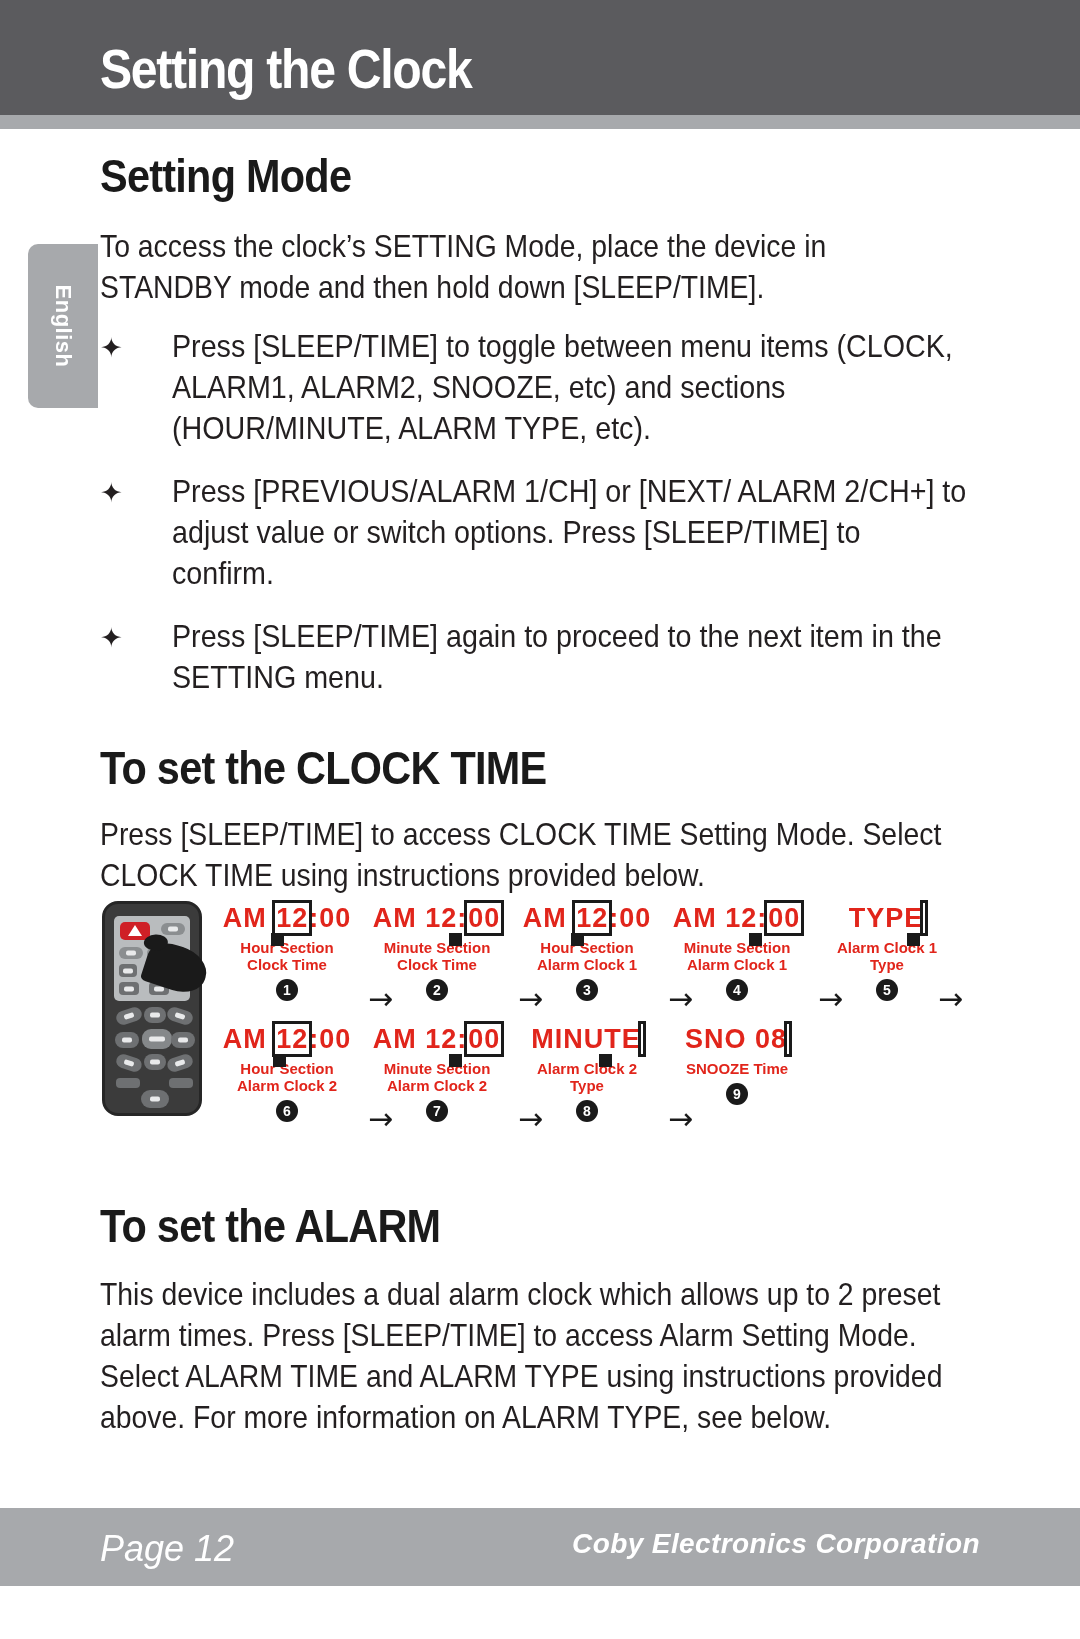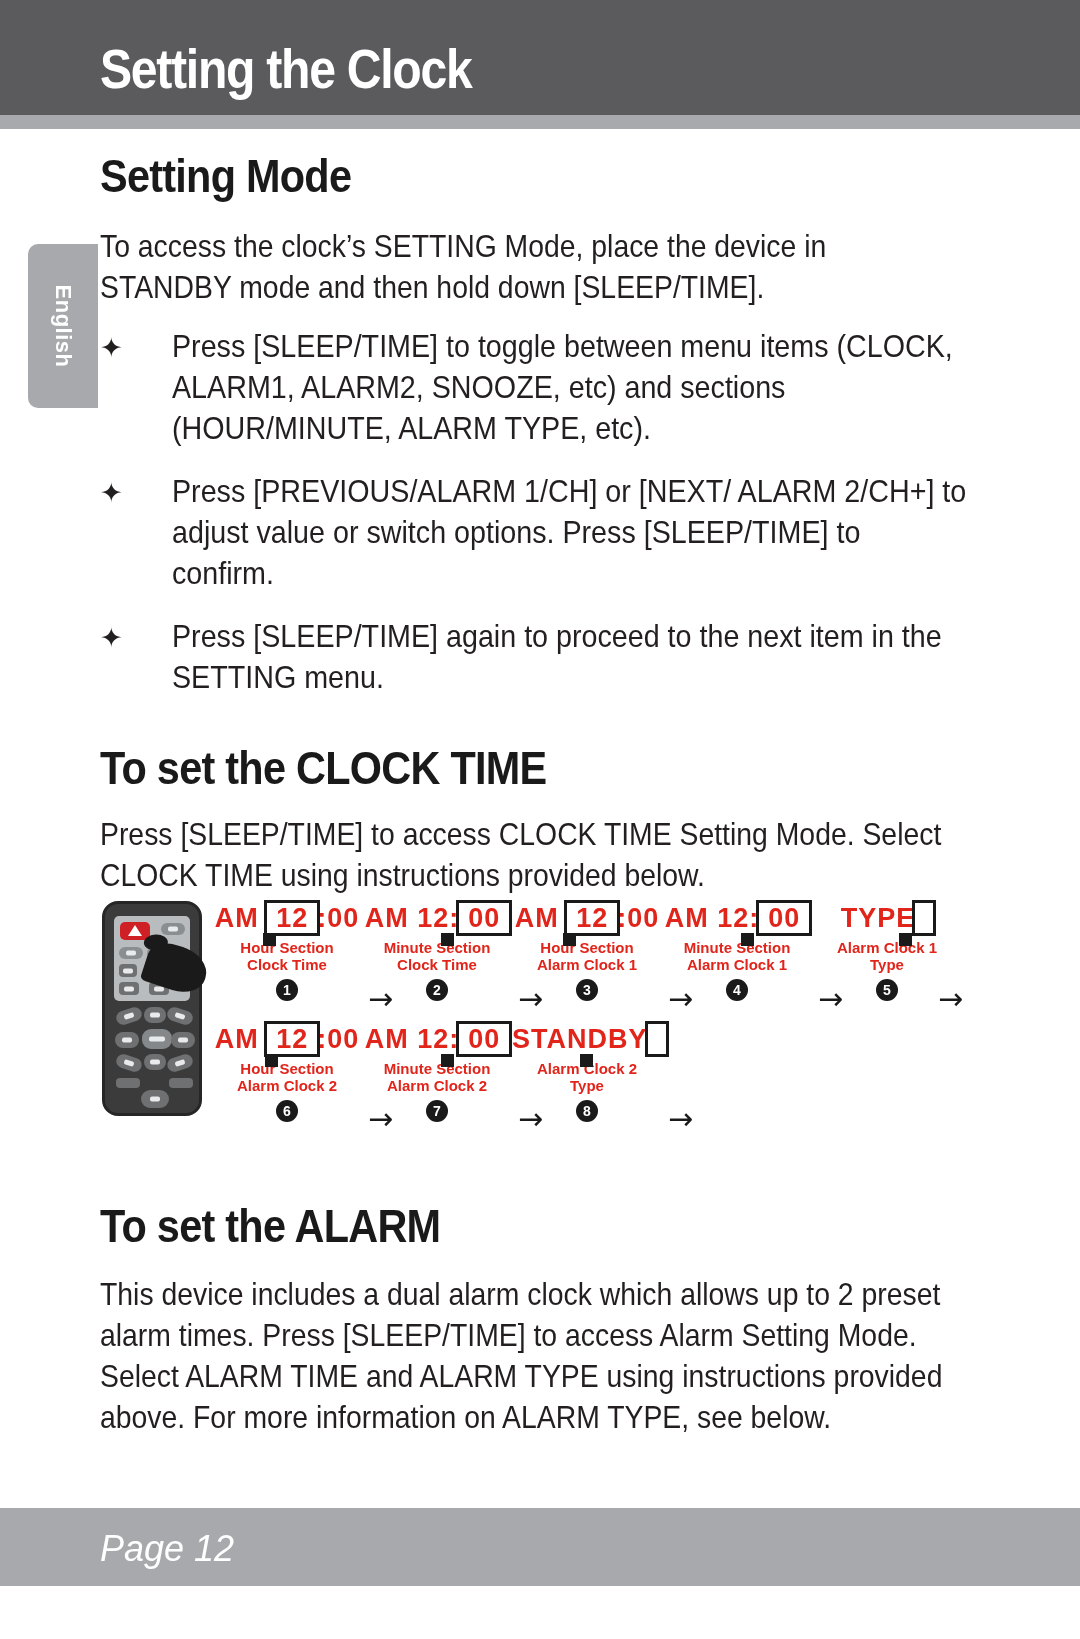--- a/index.html
+++ b/index.html
@@ -219,21 +219,21 @@
     font-weight: bold;
     font-size: 27px;
     color: #e1251b;
     letter-spacing: 1px;
     white-space: nowrap;
     position: relative;
     display: inline-block;
   }
   .step-display .hl {
     outline: 3px solid #1a1a1a;
-    padding: 0 9px;
+    padding: 0 1px;
   }
   .cursor-mark {
     position: absolute;
     width: 13px; height: 13px;
     background: #1a1a1a;
   }
   .step-label {
     margin-top: 5px;
     font-family: "Liberation Sans Narrow", "Liberation Sans", sans-serif;
     font-weight: bold;
@@ -460,32 +460,38 @@
 
     <div class="step" style="left:262px; top:125px;">
       <div class="step-display"><span>AM 12:</span><span class="hl">00</span><span></span><span class="cursor-mark" style="left:76px; top:30px;"></span></div>
       <div class="step-label">Minute Section
 Alarm Clock 2</div>
       <div class="step-num">7</div>
     </div>
     <div class="arrow" style="left:418px; top:205px;">→</div>
 
     <div class="step" style="left:412px; top:125px;">
-      <div class="step-display"><span>STANDBY</span><span class="hl"></span><span></span><span class="cursor-mark" style="left:68px; top:30px;"></span></div>
+      <div class="step-display"><span>MINUTE</span><span class="hl"></span><span></span><span class="cursor-mark" style="left:68px; top:30px;"></span></div>
       <div class="step-label">Alarm Clock 2
 Type</div>
       <div class="step-num">8</div>
     </div>
     <div class="arrow" style="left:568px; top:205px;">→</div>
 
+    <div class="step" style="left:562px; top:125px;">
+      <div class="step-display"><span>SNO 08</span><span class="hl"></span><span></span></div>
+      <div class="step-label">SNOOZE Time</div>
+      <div class="step-num">9</div>
+    </div>
 
   </div>
 
   <h2 class="section-heading" id="alarm-heading">To set the ALARM</h2>
 
   <p class="body-text" id="alarm-para">This device includes a dual alarm clock which allows up to 2 preset alarm times. Press [SLEEP/TIME]  to access Alarm Setting Mode. Select ALARM TIME and ALARM TYPE using instructions provided above.  For more information on ALARM TYPE, see below.</p>
 
 </div>
 
 <div class="footer-band">
   <div class="footer-page">Page 12</div>
+  <div class="footer-company">Coby Electronics Corporation</div>
 </div>
 <div class="footer-bottom-white"></div>
 
 </body></html>

